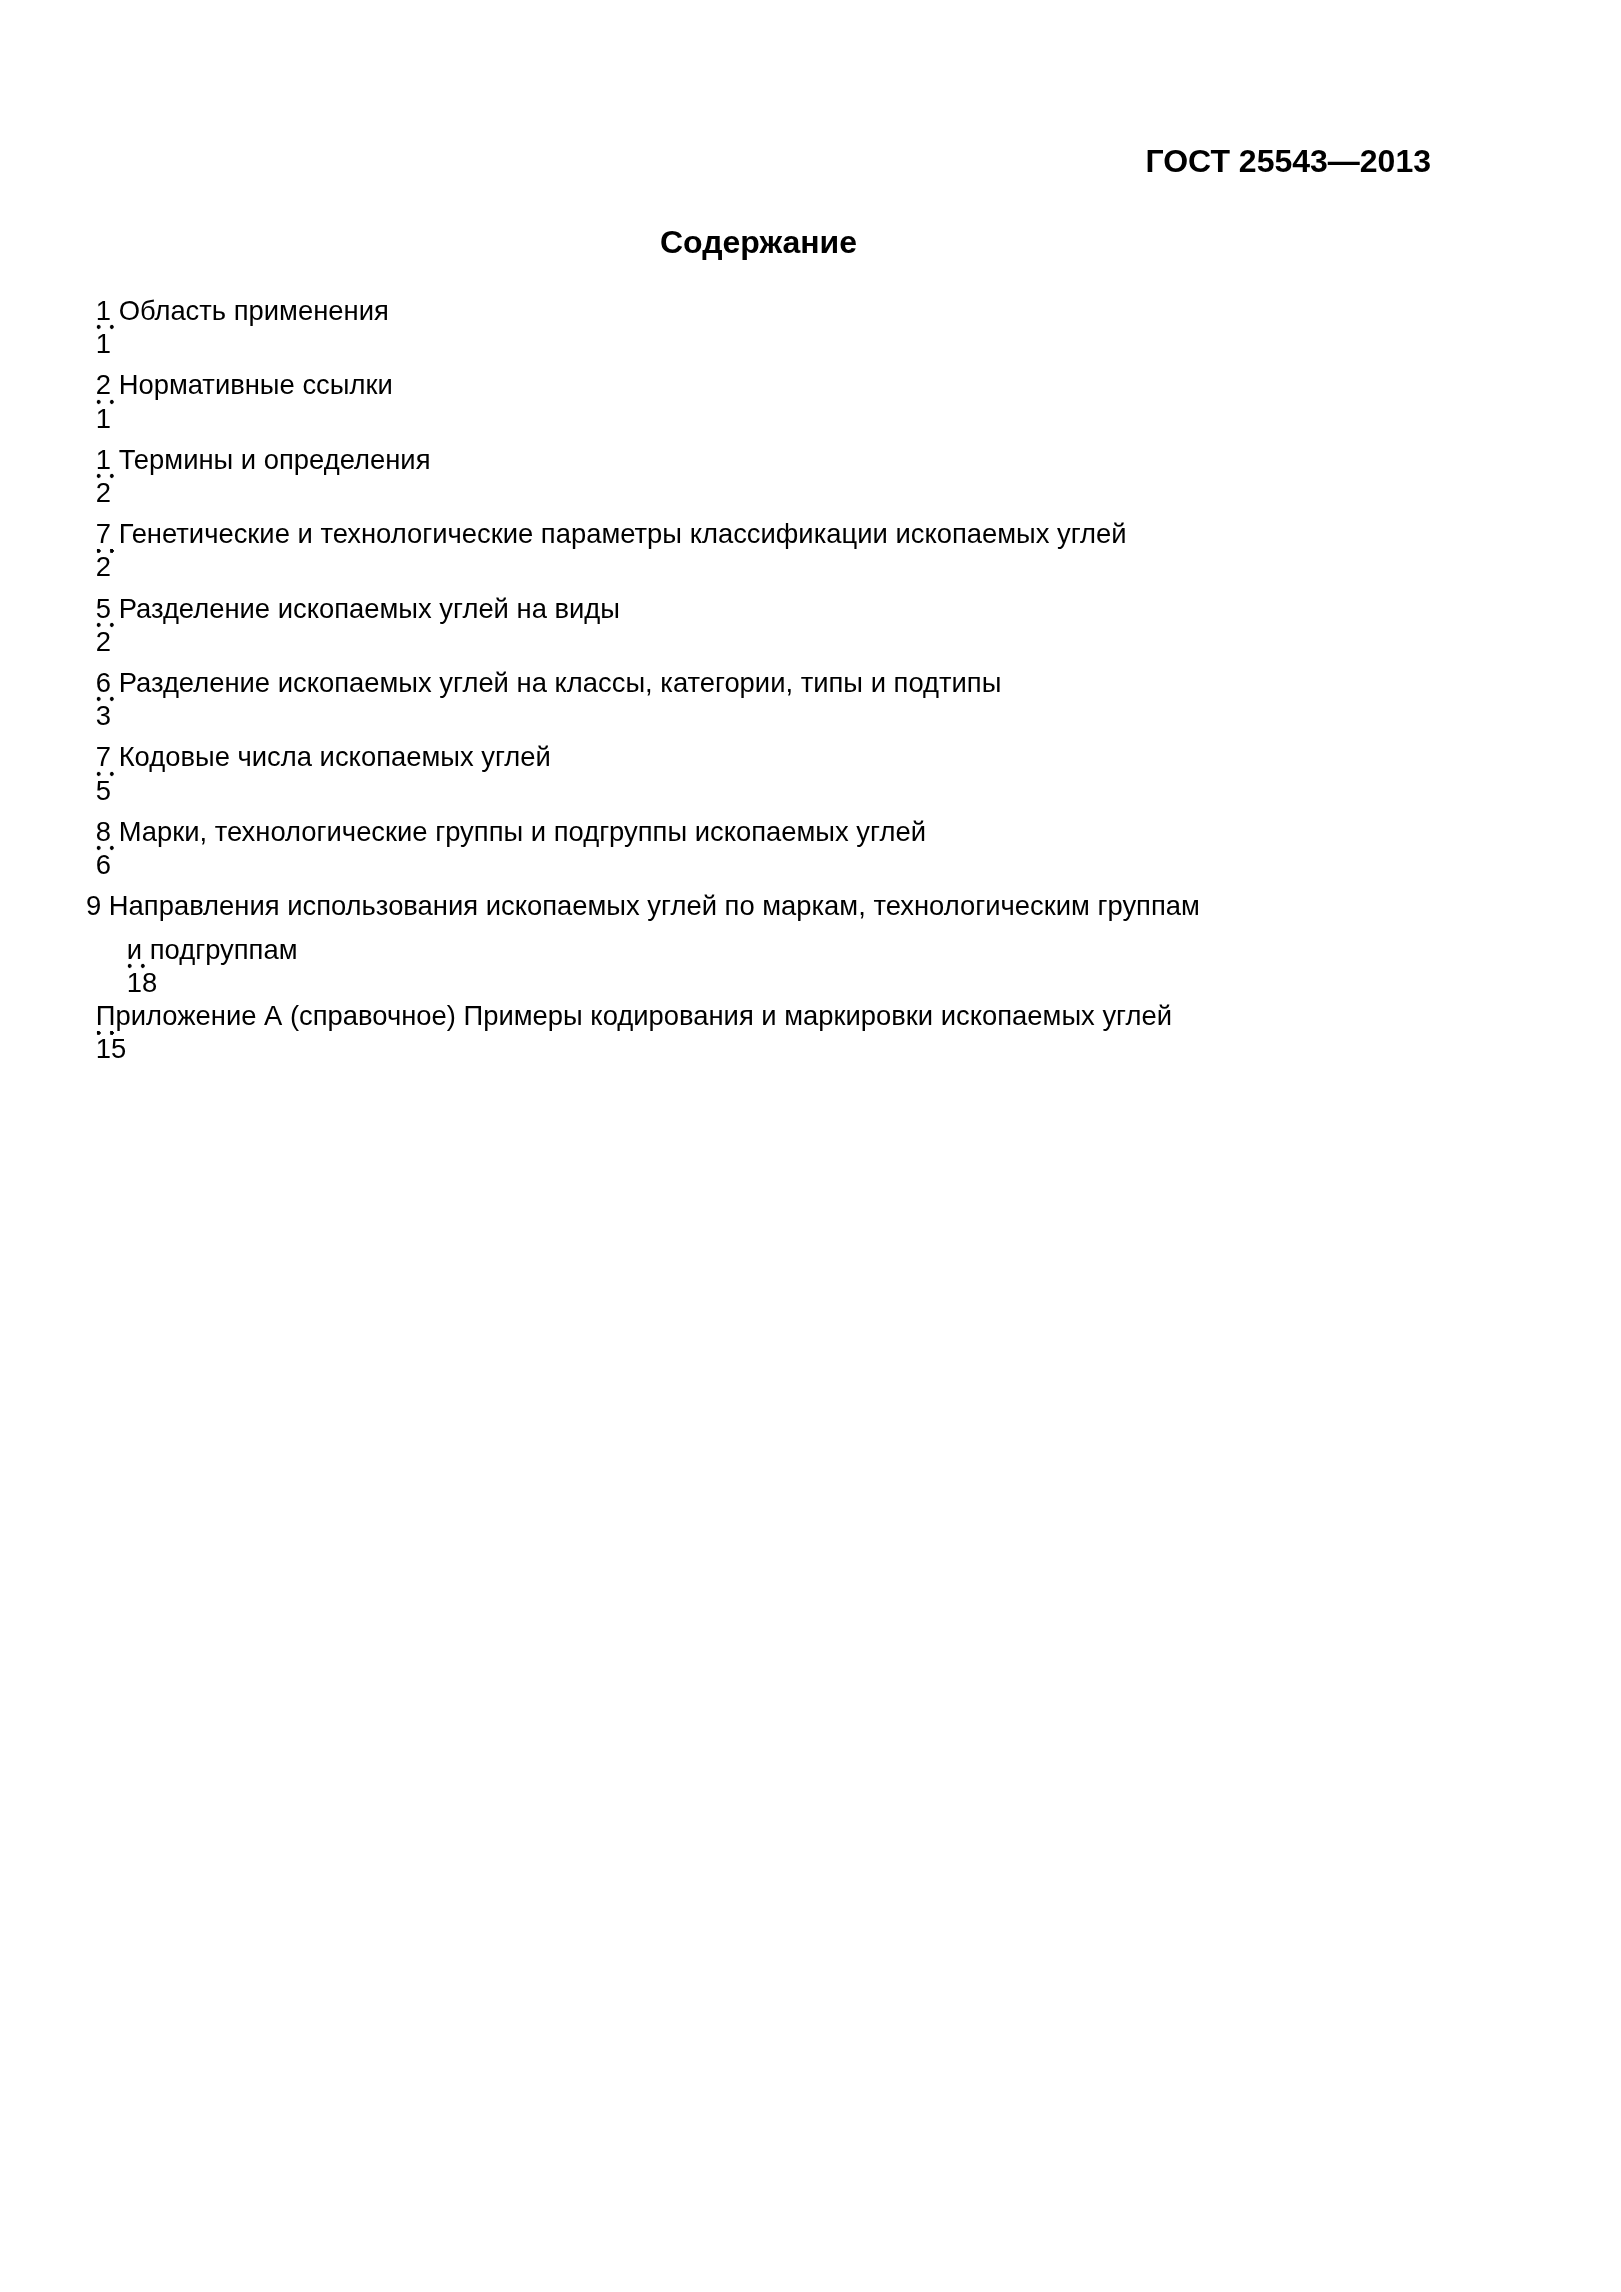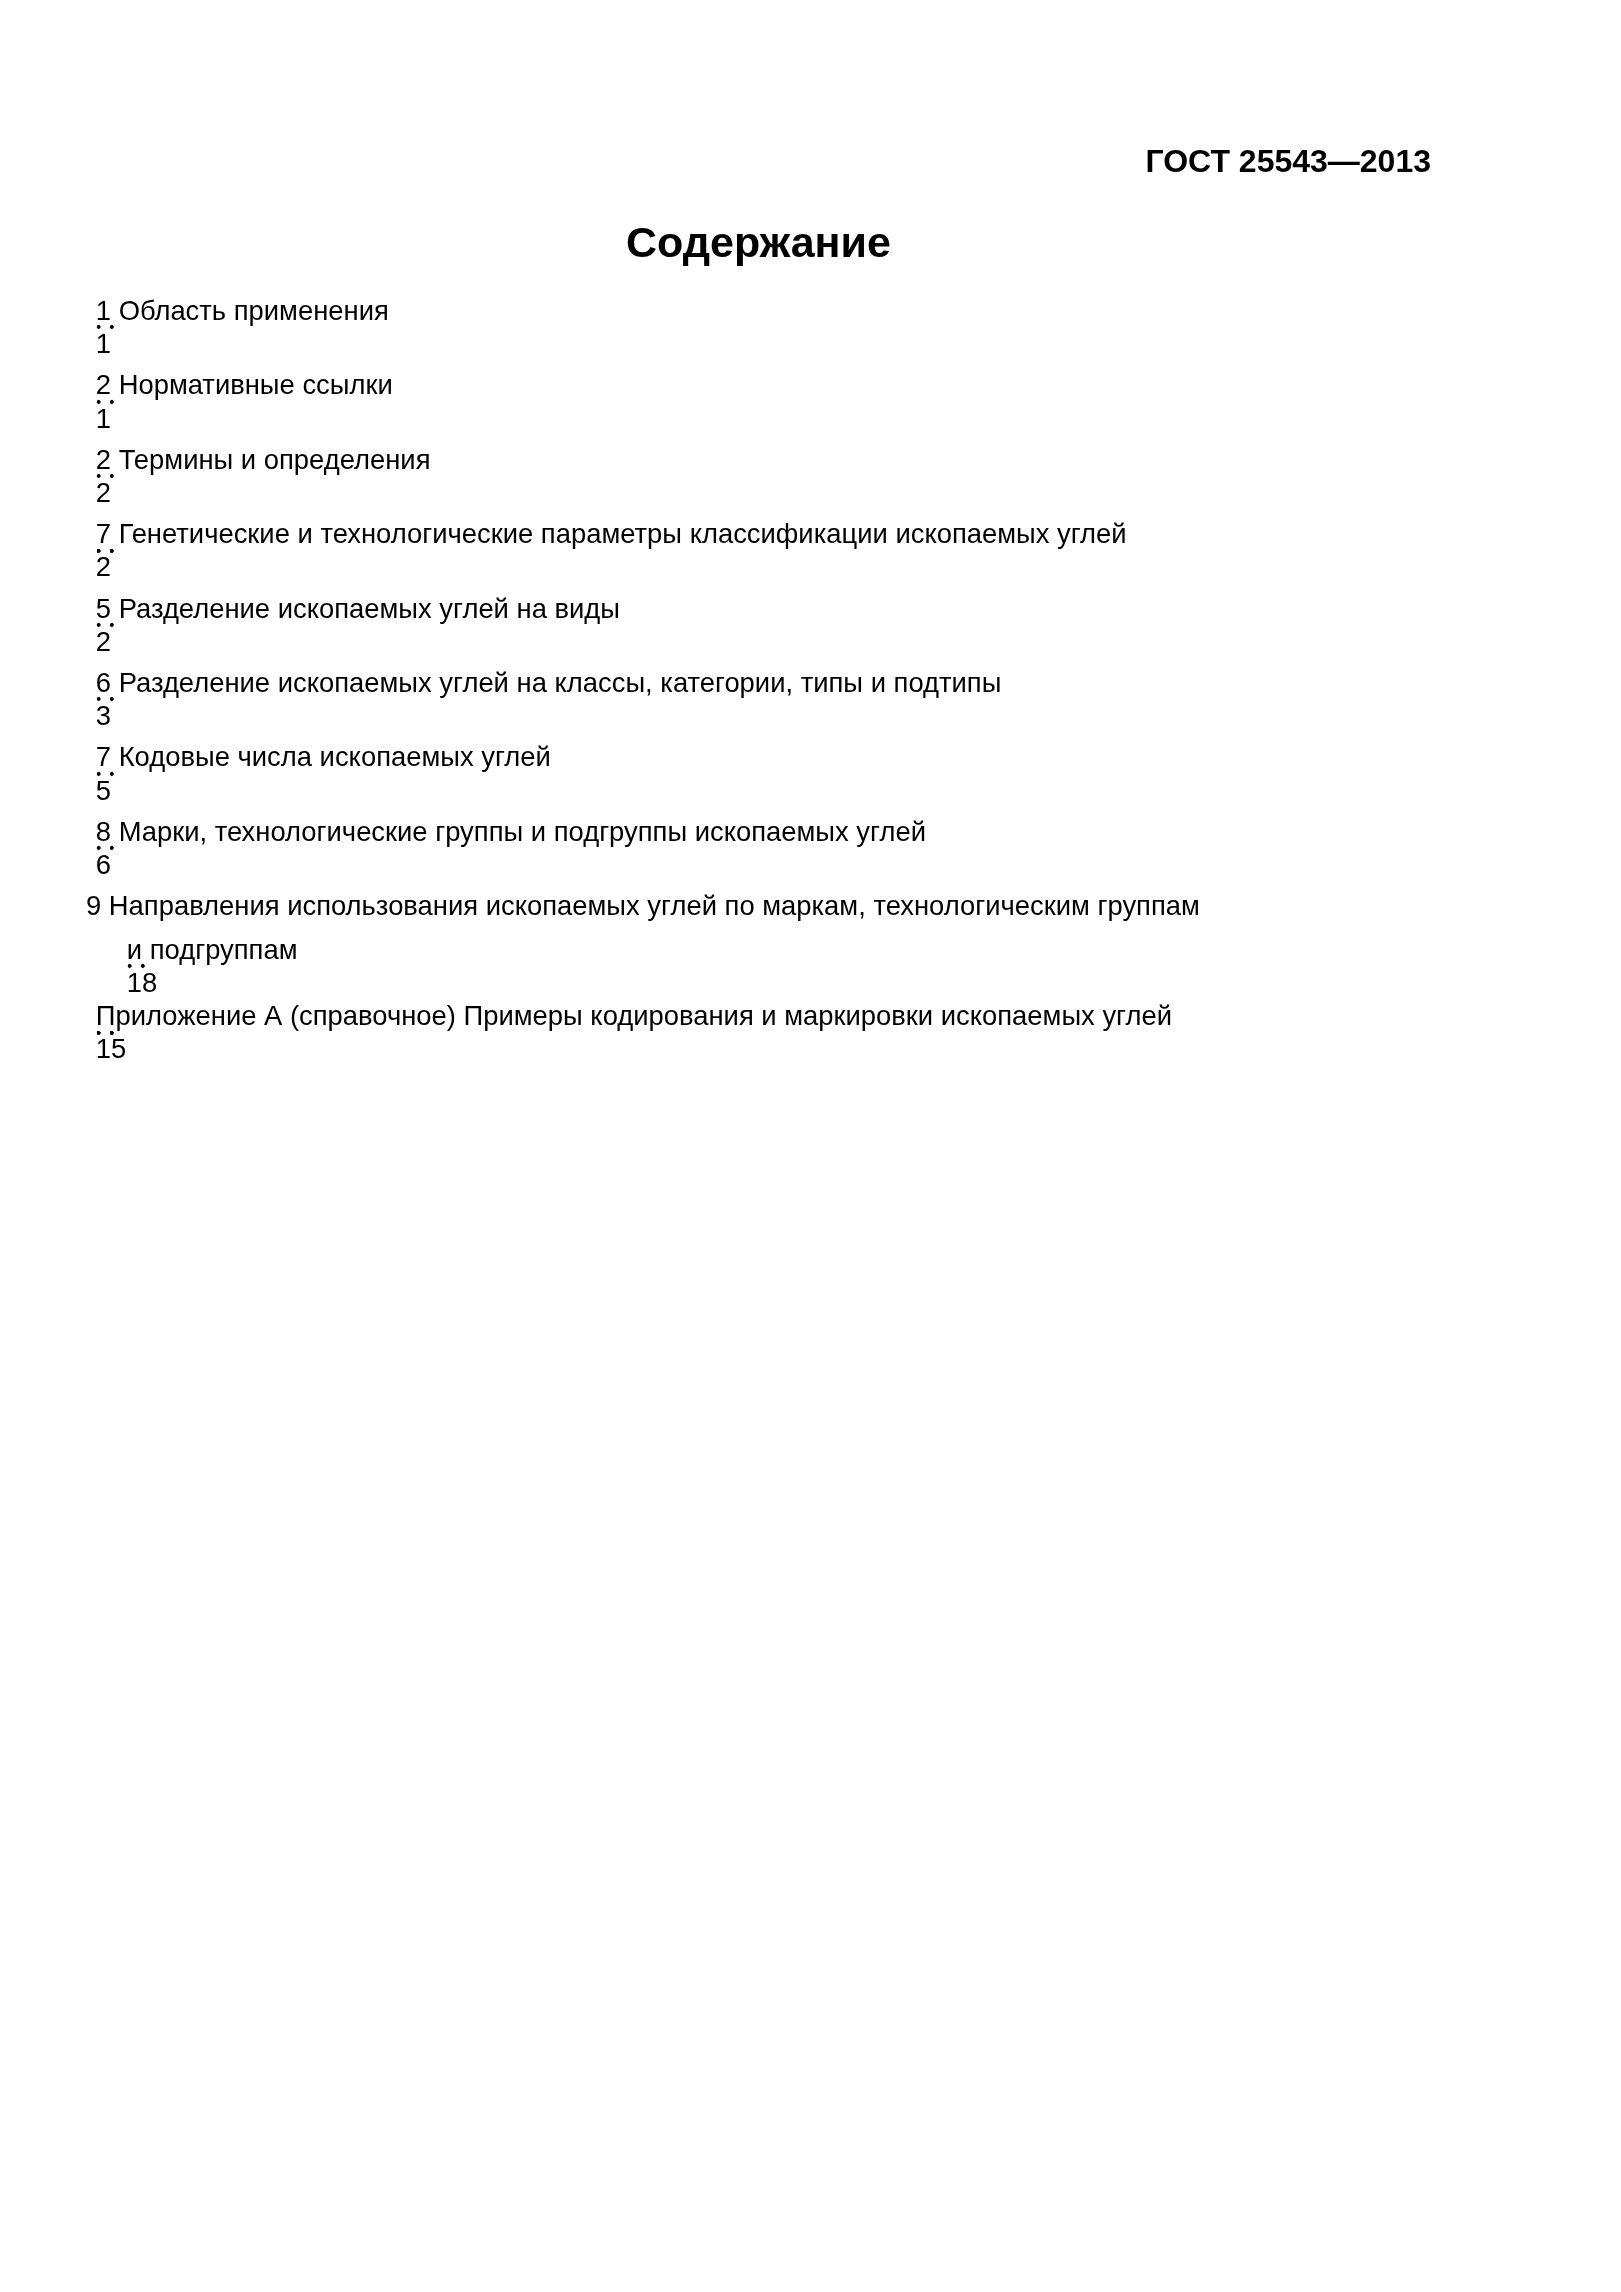--- a/index.html
+++ b/index.html
@@ -27,21 +27,21 @@
     line-height: 35px;
     white-space: nowrap;
   }
   .doc-title {
     position: absolute;
     top: 224px;
     left: 86px;
     width: 1345px;
     margin: 0;
     text-align: center;
-    font-size: 43px;
+    font-size: 32px;
     font-weight: bold;
     line-height: 37px;
   }
   .toc {
     position: absolute;
     top: 297px;
     left: 86px;
     width: 1345px;
     font-size: 27.4px;
   }
@@ -101,21 +101,21 @@
         <span class="toc-title">1 Область применения</span>
         <span class="dot-leader"></span>
         <span class="toc-page-num">1</span>
       </div>
       <div class="toc-row">
         <span class="toc-title">2 Нормативные ссылки</span>
         <span class="dot-leader"></span>
         <span class="toc-page-num">1</span>
       </div>
       <div class="toc-row">
-        <span class="toc-title">2 Термины и определения</span>
+        <span class="toc-title">1 Термины и определения</span>
         <span class="dot-leader"></span>
         <span class="toc-page-num">2</span>
       </div>
       <div class="toc-row">
         <span class="toc-title">7 Генетические и технологические параметры классификации ископаемых углей</span>
         <span class="dot-leader"></span>
         <span class="toc-page-num">2</span>
       </div>
       <div class="toc-row">
         <span class="toc-title">5 Разделение ископаемых углей на виды</span>

